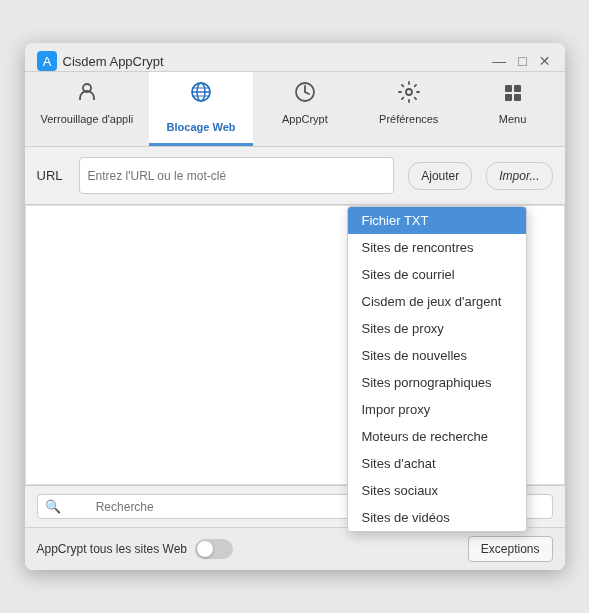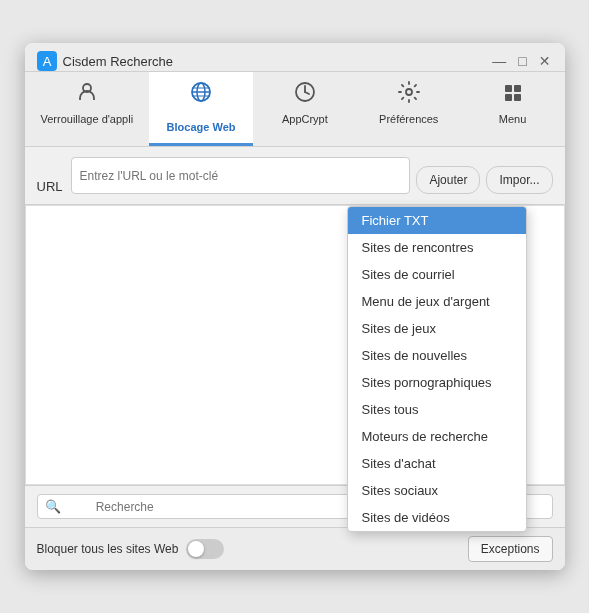--- a/index.html
+++ b/index.html
@@ -88,22 +88,22 @@
       color: #2a70c0;
       font-weight: 600;
     }
     .content-area {
       background: #f0f0f0;
       padding: 10px 12px;
       border-bottom: 1px solid #d0d0d0;
     }
     .url-row {
       display: flex;
-      align-items: flex-end;
-      gap: 6px;
+      align-items: center;
+      gap: 14px;
       margin-bottom: 0;
     }
     .url-label {
       font-size: 13px;
       color: #333;
       font-weight: 500;
       min-width: 28px;
     }
     .url-input {
       flex: 1;
@@ -121,20 +121,21 @@
       padding: 0 12px;
       border: 1px solid #ccc;
       border-radius: 12px;
       background: #f0f0f0;
       font-size: 12px;
       cursor: pointer;
       color: #333;
     }
     .btn-import {
       background: #f0f0f0;
+      font-style: italic;
     }
     .main-list-area {
       background: white;
       min-height: 280px;
       border: 1px solid #ddd;
       margin: 0;
       position: relative;
     }
     .bottom-bar {
       background: #f0f0f0;
@@ -241,21 +242,21 @@
 <body>
 
 <div class="window">
 
   <div class="title-bar">
     <div class="title-bar-left">
       <svg class="app-icon" viewBox="0 0 20 20">
         <rect width="20" height="20" rx="4" fill="#2196F3"></rect>
         <text x="10" y="15" text-anchor="middle" font-size="13" fill="white">A</text>
       </svg>
-      <span class="title-text">Cisdem Recherche</span>
+      <span class="title-text">Cisdem AppCrypt</span>
     </div>
     <div class="title-bar-controls">
       <span class="title-control">—</span>
       <span class="title-control">□</span>
       <span class="title-control">✕</span>
     </div>
   </div>
 
   <div class="toolbar">
     <div class="toolbar-item">
@@ -319,39 +320,39 @@
       <button class="btn btn-import">Impor...</button>
     </div>
   </div>
 
   <div class="main-list-area">
 
     <div class="dropdown-menu">
       <div class="dropdown-item selected">Fichier TXT</div>
       <div class="dropdown-item">Sites de rencontres</div>
       <div class="dropdown-item">Sites de courriel</div>
-      <div class="dropdown-item">Menu de jeux d'argent</div>
-      <div class="dropdown-item">Sites de jeux</div>
+      <div class="dropdown-item">Cisdem de jeux d'argent</div>
+      <div class="dropdown-item">Sites de proxy</div>
       <div class="dropdown-item">Sites de nouvelles</div>
       <div class="dropdown-item">Sites pornographiques</div>
-      <div class="dropdown-item">Sites tous</div>
+      <div class="dropdown-item">Impor proxy</div>
       <div class="dropdown-item">Moteurs de recherche</div>
       <div class="dropdown-item">Sites d'achat</div>
       <div class="dropdown-item">Sites sociaux</div>
       <div class="dropdown-item">Sites de vidéos</div>
     </div>
   </div>
 
   <div class="bottom-bar">
     <div class="search-row">
       <span class="search-icon-sym">🔍</span>
       <input class="search-input" type="text" placeholder="Recherche" style="">
     </div>
   </div>
 
   <div class="footer-bar">
     <div class="footer-left">
-      <span class="footer-label">Bloquer tous les sites Web</span>
+      <span class="footer-label">AppCrypt tous les sites Web</span>
       <div class="toggle-switch"></div>
     </div>
     <button class="btn-exceptions">Exceptions</button>
   </div>
 </div>
 
 </body></html>

